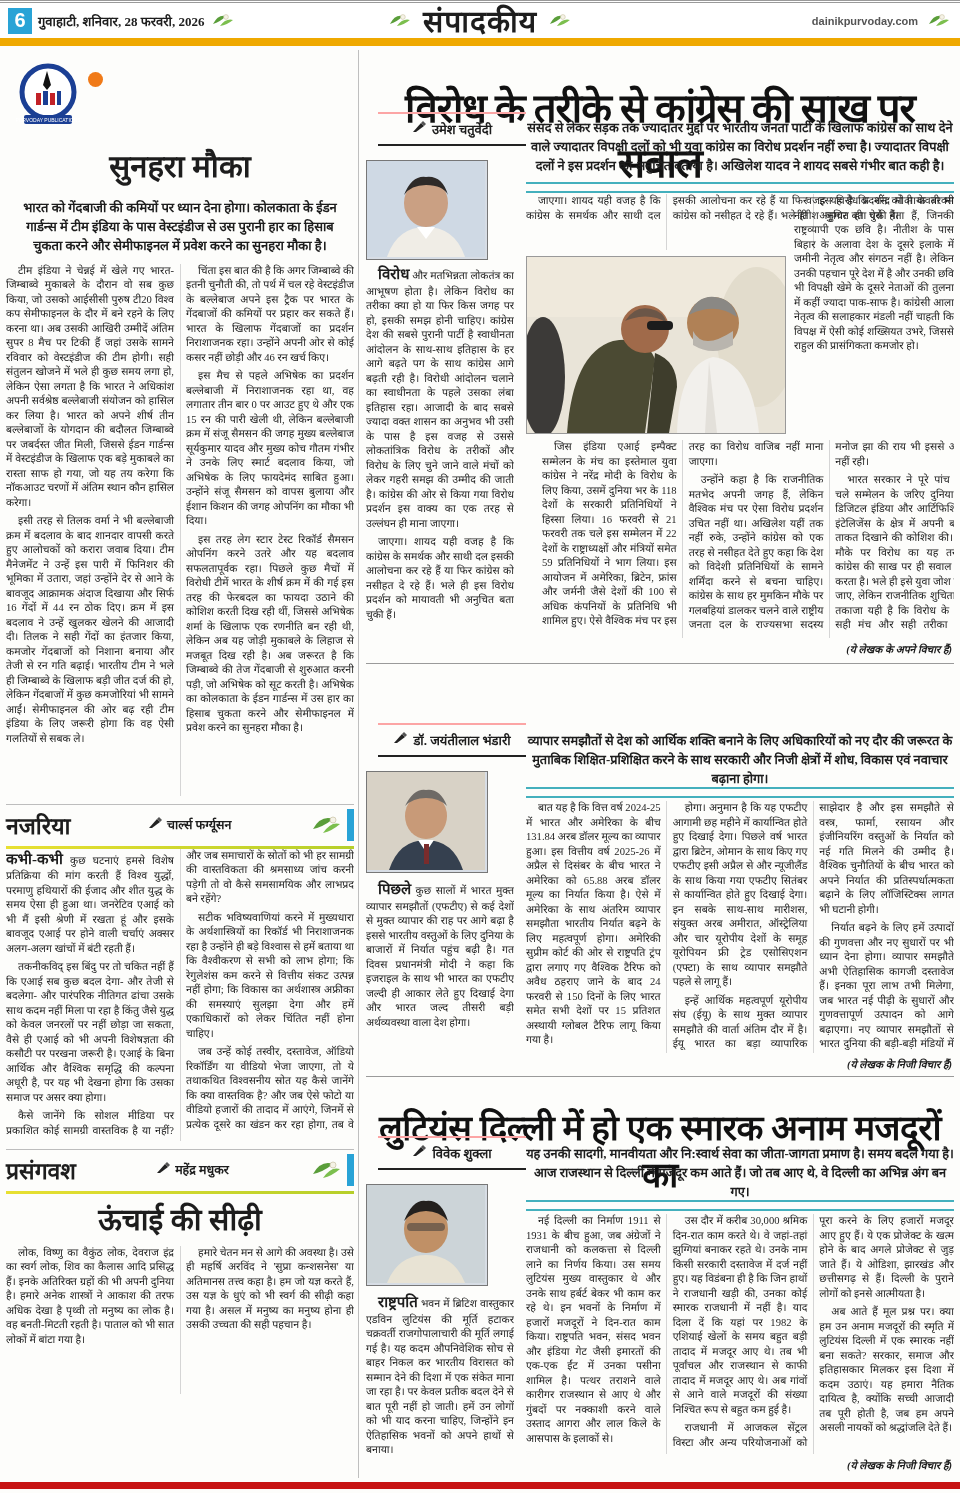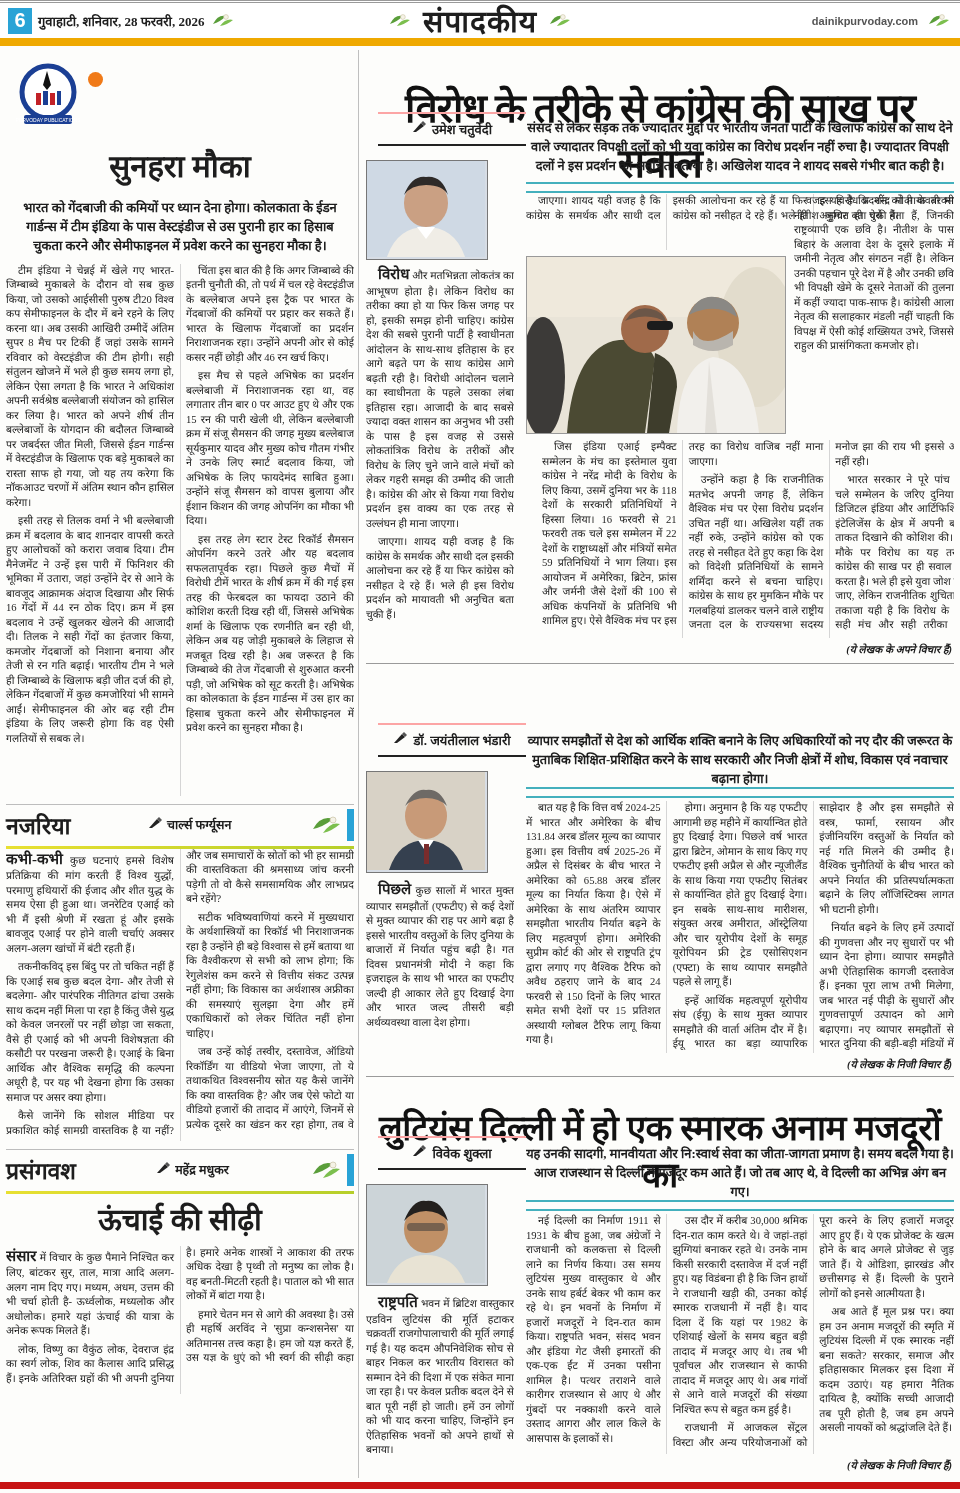--- a/index.html
+++ b/index.html
@@ -209,21 +209,20 @@
                   <circle cx="24" cy="9" r="3" fill="#f5f2e6" stroke="#c9c2a5" stroke-width=".7"></circle>
                 </svg>
             </span>
             <span class="bluebar"></span>
           </span>
         </div>
         <div class="sec-underline"></div>
       </div>
       <h2 class="sec-head2">ऊंचाई की सीढ़ी</h2>
       <div class="cols2 pras-body">
-        <p class="nolead"><span class="leadword">संसार</span> <span>में विचार के कुछ पैमाने निश्चित कर लिए, बांटकर सुर, ताल, मात्रा आदि अलग-अलग नाम दिए गए। मध्यम, अधम, उत्तम की भी चर्चा होती है- ऊर्ध्वलोक, मध्यलोक और अधोलोक। हमारे यहां ऊंचाई की यात्रा के अनेक रूपक मिलते हैं।</span></p>
         <p>लोक, विष्णु का वैकुंठ लोक, देवराज इंद्र का स्वर्ग लोक, शिव का कैलास आदि प्रसिद्ध हैं। इनके अतिरिक्त ग्रहों की भी अपनी दुनिया है। हमारे अनेक शास्त्रों ने आकाश की तरफ अधिक देखा है पृथ्वी तो मनुष्य का लोक है। वह बनती-मिटती रहती है। पाताल को भी सात लोकों में बांटा गया है।</p>
         <p>हमारे चेतन मन से आगे की अवस्था है। उसे ही महर्षि अरविंद ने 'सुप्रा कन्शसनेस' या अतिमानस तत्त्व कहा है। हम जो यज्ञ करते हैं, उस यज्ञ के धुएं को भी स्वर्ग की सीढ़ी कहा गया है। असल में मनुष्य का मनुष्य होना ही उसकी उच्चता की सही पहचान है।</p>
       </div>
     </aside>
 
     <div class="vdivider"></div>
 
     <main class="rightcol">
 
       <article class="art a1">

